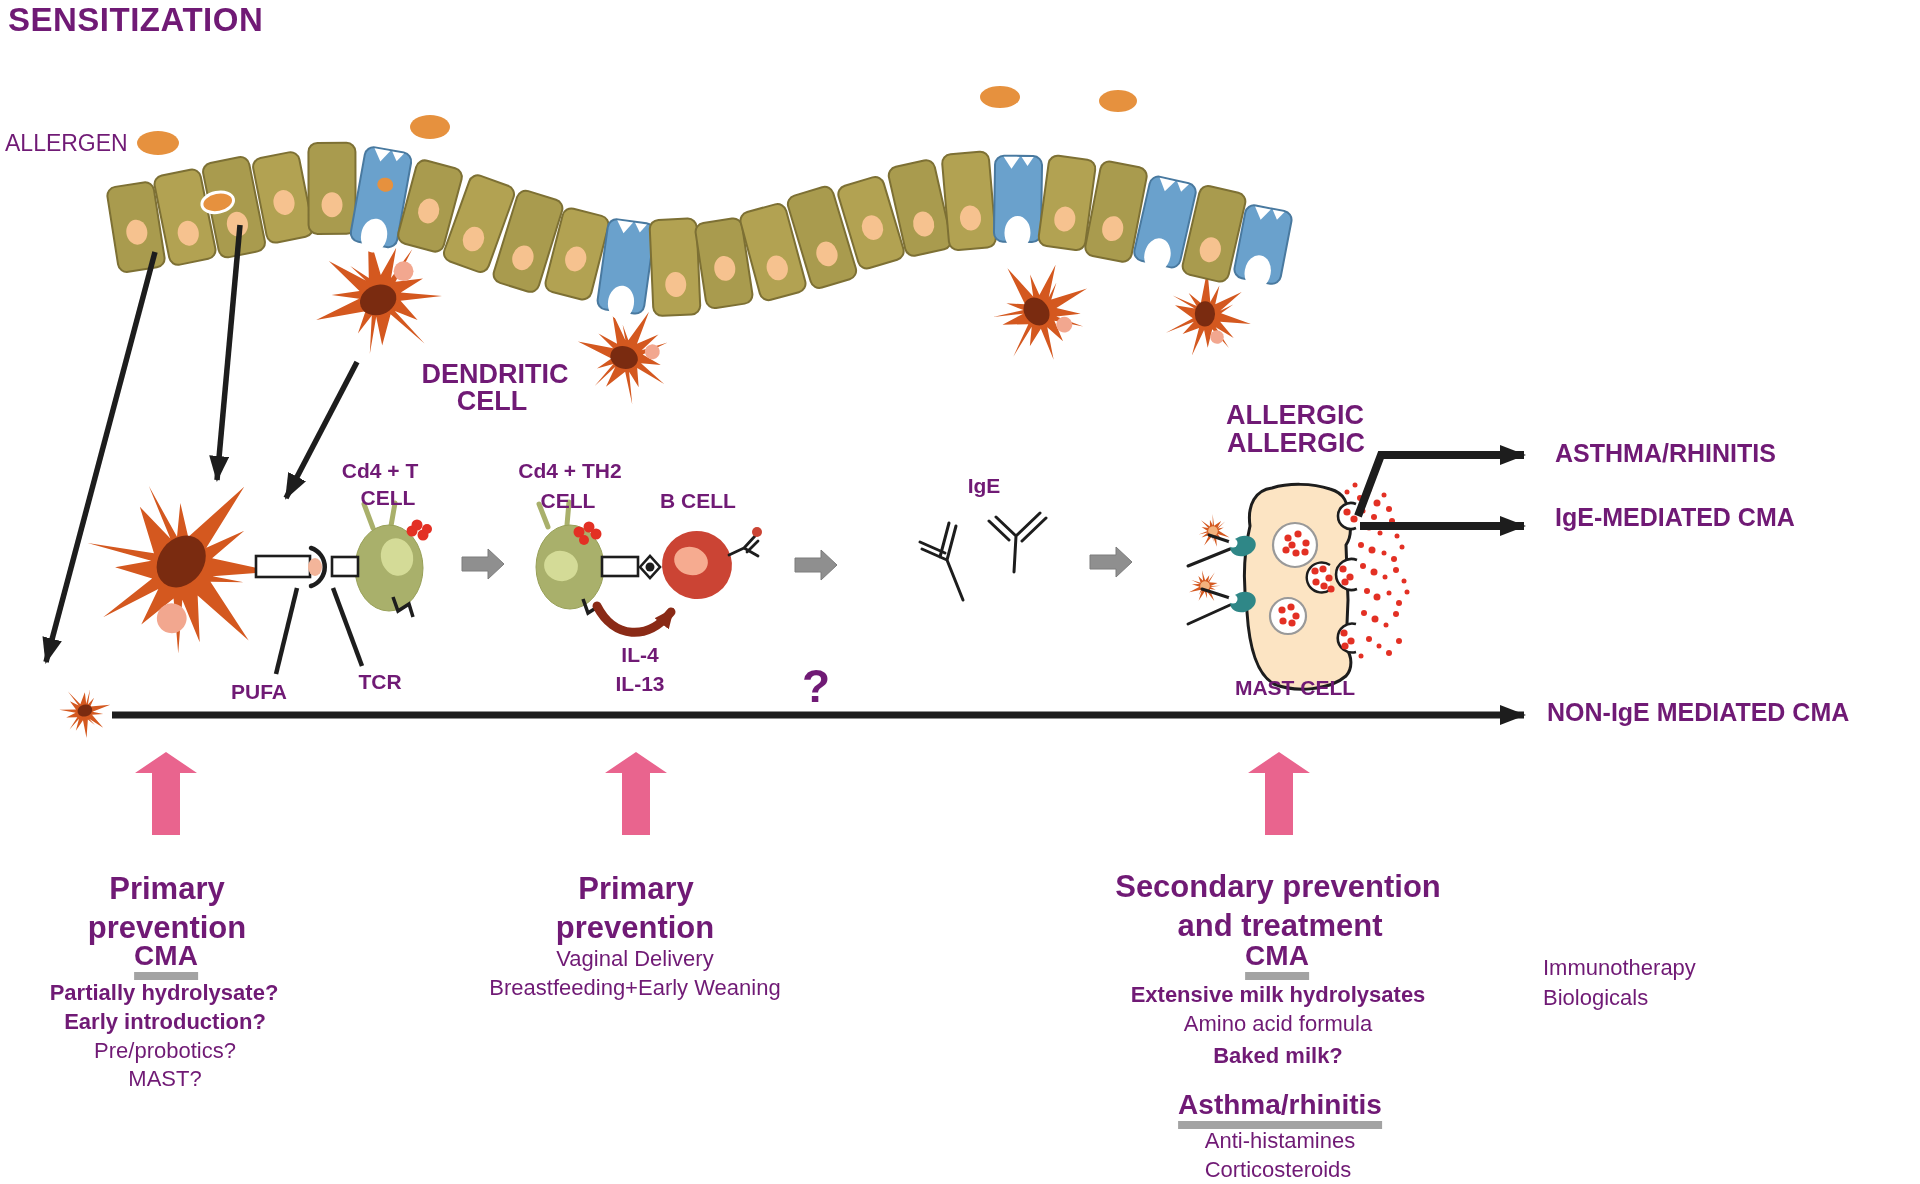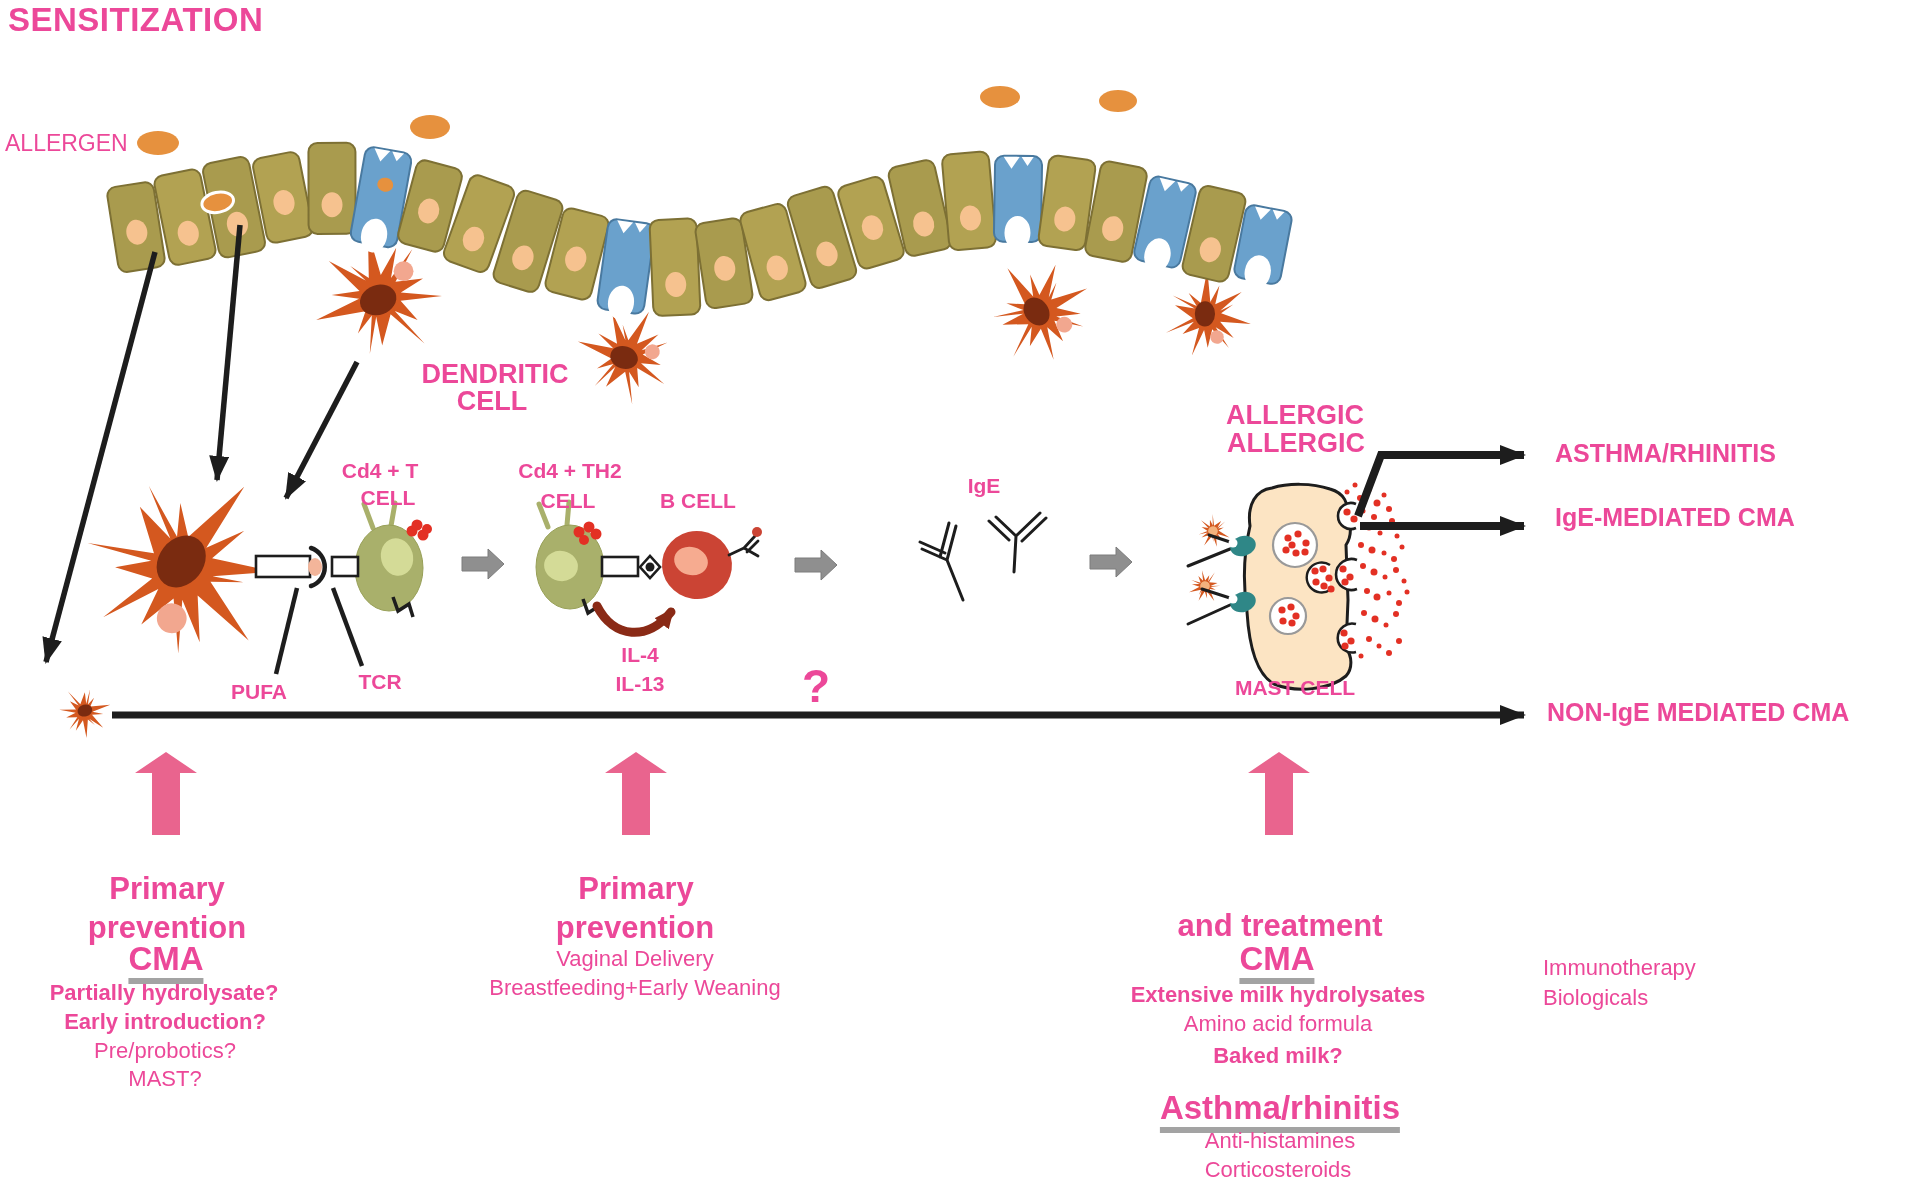--- a/index.html
+++ b/index.html
@@ -1,26 +1,26 @@
 <!DOCTYPE html>
 <html style="--ink: #1d1d1d; --pink: #e9648e; --gray-arrow: #8f8f8f; --dc-orange: #d4581f; --dc-nucleus: #7a2b10; --dc-pink: #f2a78f; --epi-tan: #b2a252; --epi-tan2: #a99b4e; --epi-edge: #7d7034; --epi-nucleus: #f6c28f; --epi-blue: #6aa1cc; --epi-blue-edge: #49799f; --allergen-orange: #e6913e; --tcell-green: #a9b06b; --tcell-nucleus: #d4db97; --bcell-red: #cb4434; --bcell-nucleus: #f6ab90; --mast-cream: #fce4c3; --teal: #2f8787; --granule-red: #e33024; --maroon: #8a2a16;"><head>
 <meta charset="utf-8">
 <style>
   html,body{margin:0;padding:0;background:#ffffff;}
   #stage{position:relative;width:1920px;height:1184px;background:#fff;overflow:hidden;
          font-family:"Liberation Sans",sans-serif;color:#1d1d1d;}
   #art{position:absolute;left:0;top:0;}
-  .lbl{position:absolute;white-space:nowrap;color:#ec4899;line-height:1.08;}
+  .lbl{position:absolute;white-space:nowrap;color:#701a75;line-height:1.08;}
   .c{transform:translateX(-50%);text-align:center;}
   .t1{font-size:33px;font-weight:bold;letter-spacing:.5px;}
   .cap{font-size:23px;font-weight:normal;}
   .sm{font-size:21px;font-weight:bold;}
   .sm2{font-size:27px;font-weight:bold;}
   .h1{font-size:31px;font-weight:bold;margin-top:29px;}
-  .h2u{font-size:33px;font-weight:bold;border-bottom:6px solid #a3a3a3;padding-bottom:1px;}
+  .h2u{font-size:28px;font-weight:bold;border-bottom:8px solid #a3a3a3;padding-bottom:1px;}
   .b{font-size:22px;font-weight:bold;}
   .r{font-size:22px;font-weight:normal;text-align:right;}
   .out{font-size:25px;font-weight:bold;}
   .q{font-size:46px;font-weight:bold;}
 </style>
 </head>
 <body>
 
 <div id="stage">
 
@@ -392,20 +392,21 @@
   <div class="lbl b c" style="left:164px;top:981px">Partially hydrolysate?</div>
   <div class="lbl b c" style="left:165px;top:1010px">Early introduction?</div>
   <div class="lbl r c" style="left:165px;top:1039px">Pre/probotics?</div>
   <div class="lbl r c" style="left:165px;top:1067px">MAST?</div>
 
   <div class="lbl h1 c" style="left:636px;top:843px">Primary</div>
   <div class="lbl h1 c" style="left:635px;top:882px">prevention</div>
   <div class="lbl r c" style="left:635px;top:947px">Vaginal Delivery</div>
   <div class="lbl r c" style="left:635px;top:976px">Breastfeeding+Early Weaning</div>
 
+  <div class="lbl h1 c" style="left:1278px;top:841px">Secondary prevention</div>
   <div class="lbl h1 c" style="left:1280px;top:880px">and treatment</div>
   <div class="lbl h2u c" style="left:1277px;top:941px">CMA</div>
   <div class="lbl b c" style="left:1278px;top:983px">Extensive milk hydrolysates</div>
   <div class="lbl r c" style="left:1278px;top:1012px">Amino acid formula</div>
   <div class="lbl b c" style="left:1278px;top:1044px">Baked milk?</div>
   <div class="lbl h2u c" style="left:1280px;top:1090px">Asthma/rhinitis</div>
   <div class="lbl r c" style="left:1280px;top:1129px">Anti-histamines</div>
   <div class="lbl r c" style="left:1278px;top:1158px">Corticosteroids</div>
 
   <div class="lbl r" style="left:1543px;top:956px">Immunotherapy</div>

